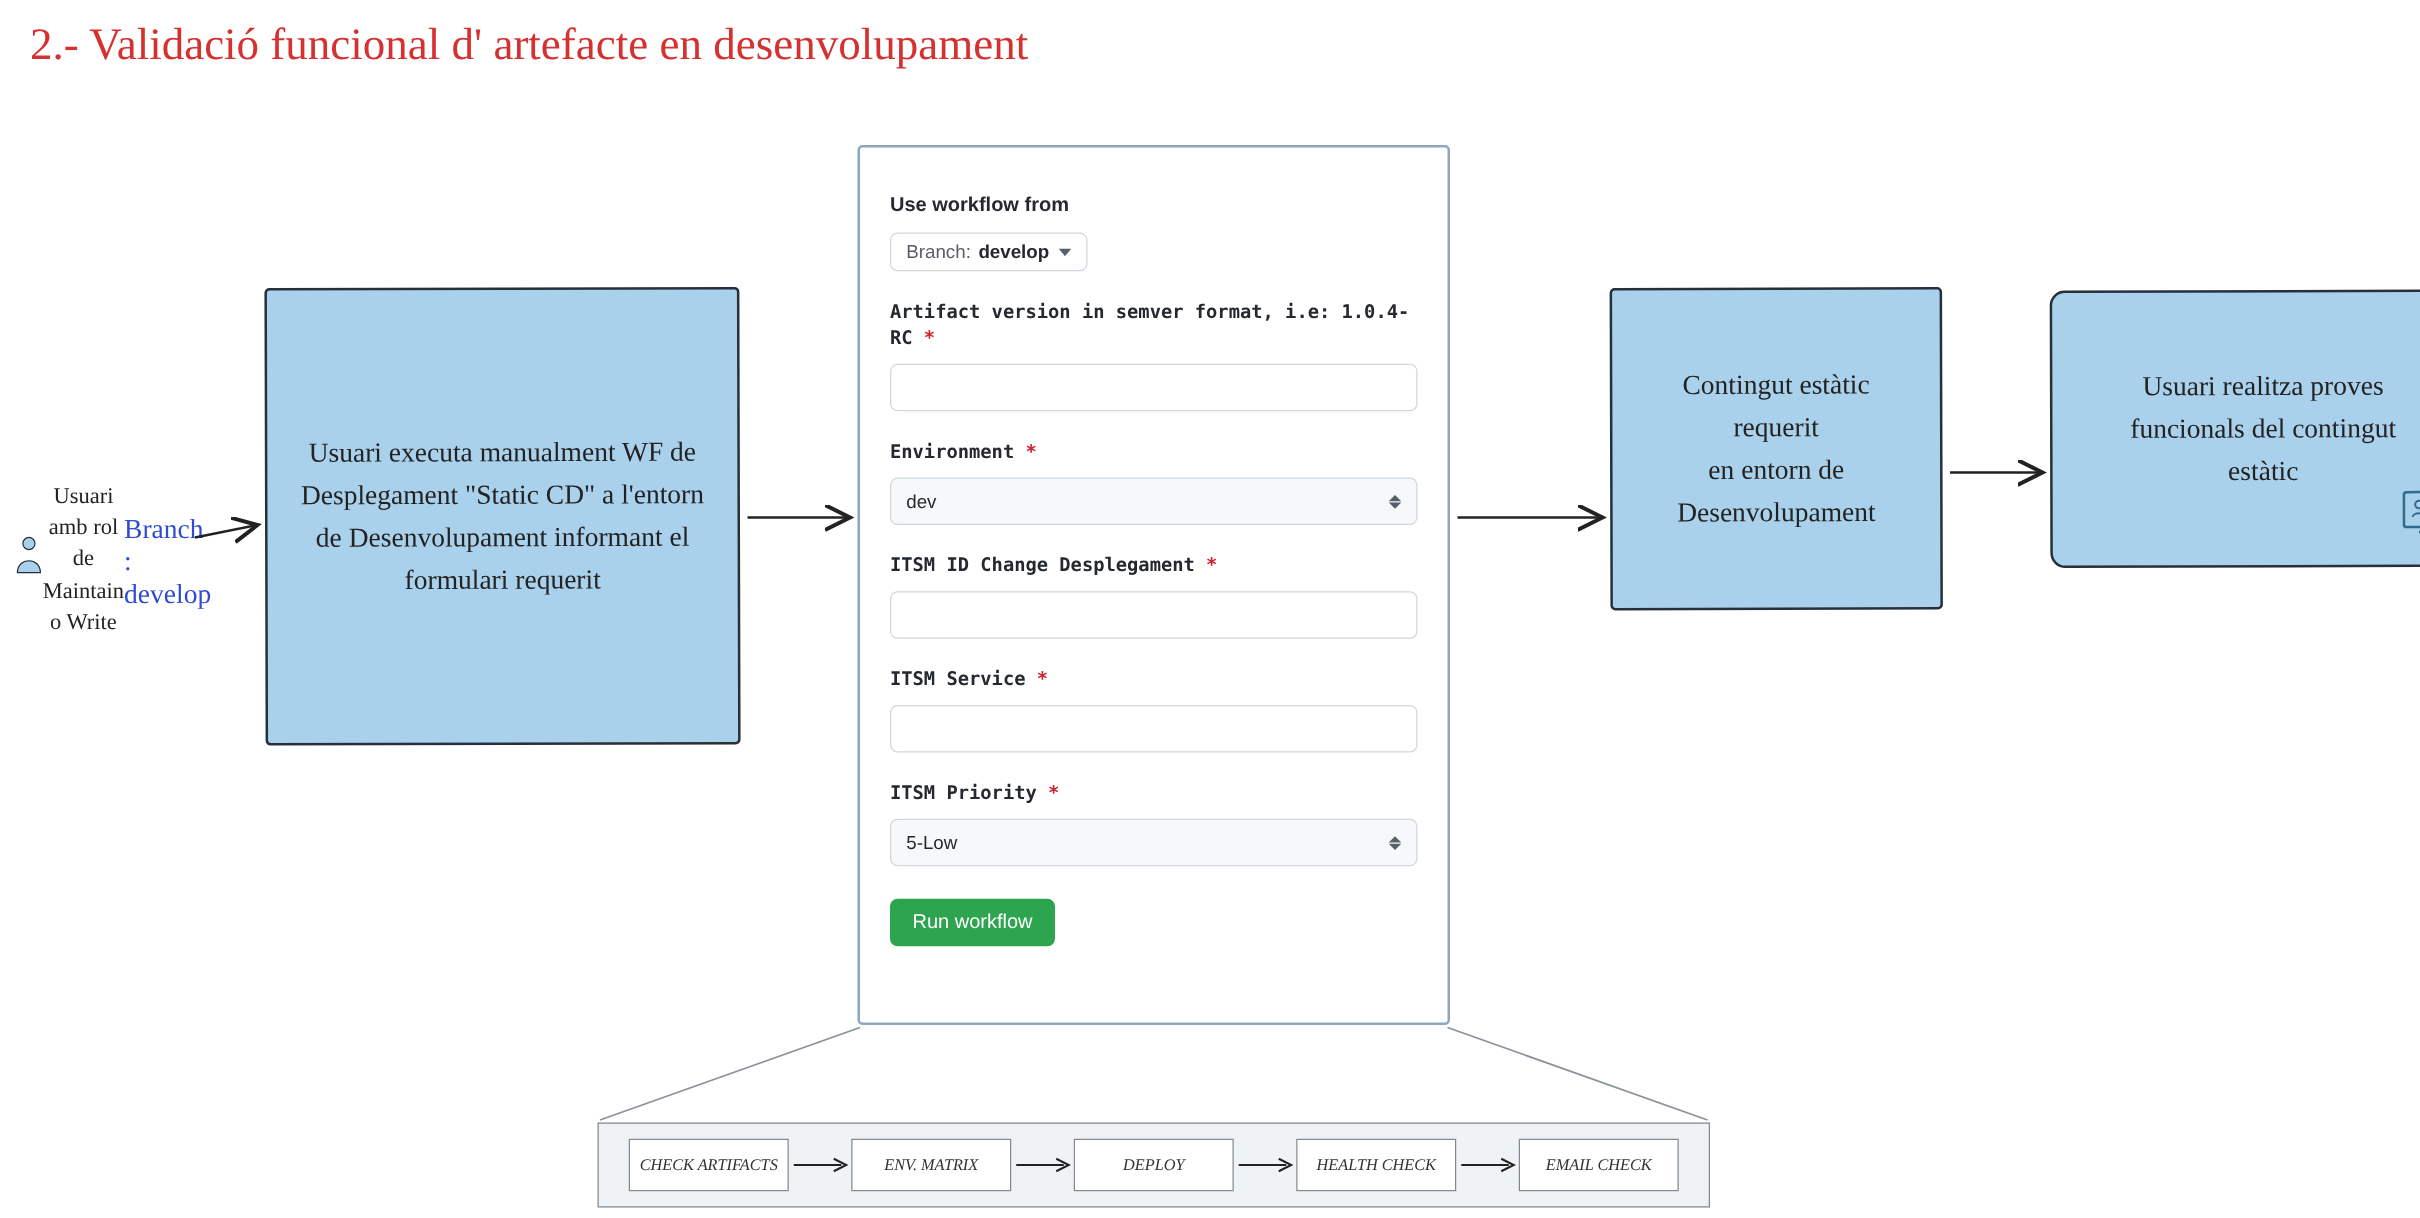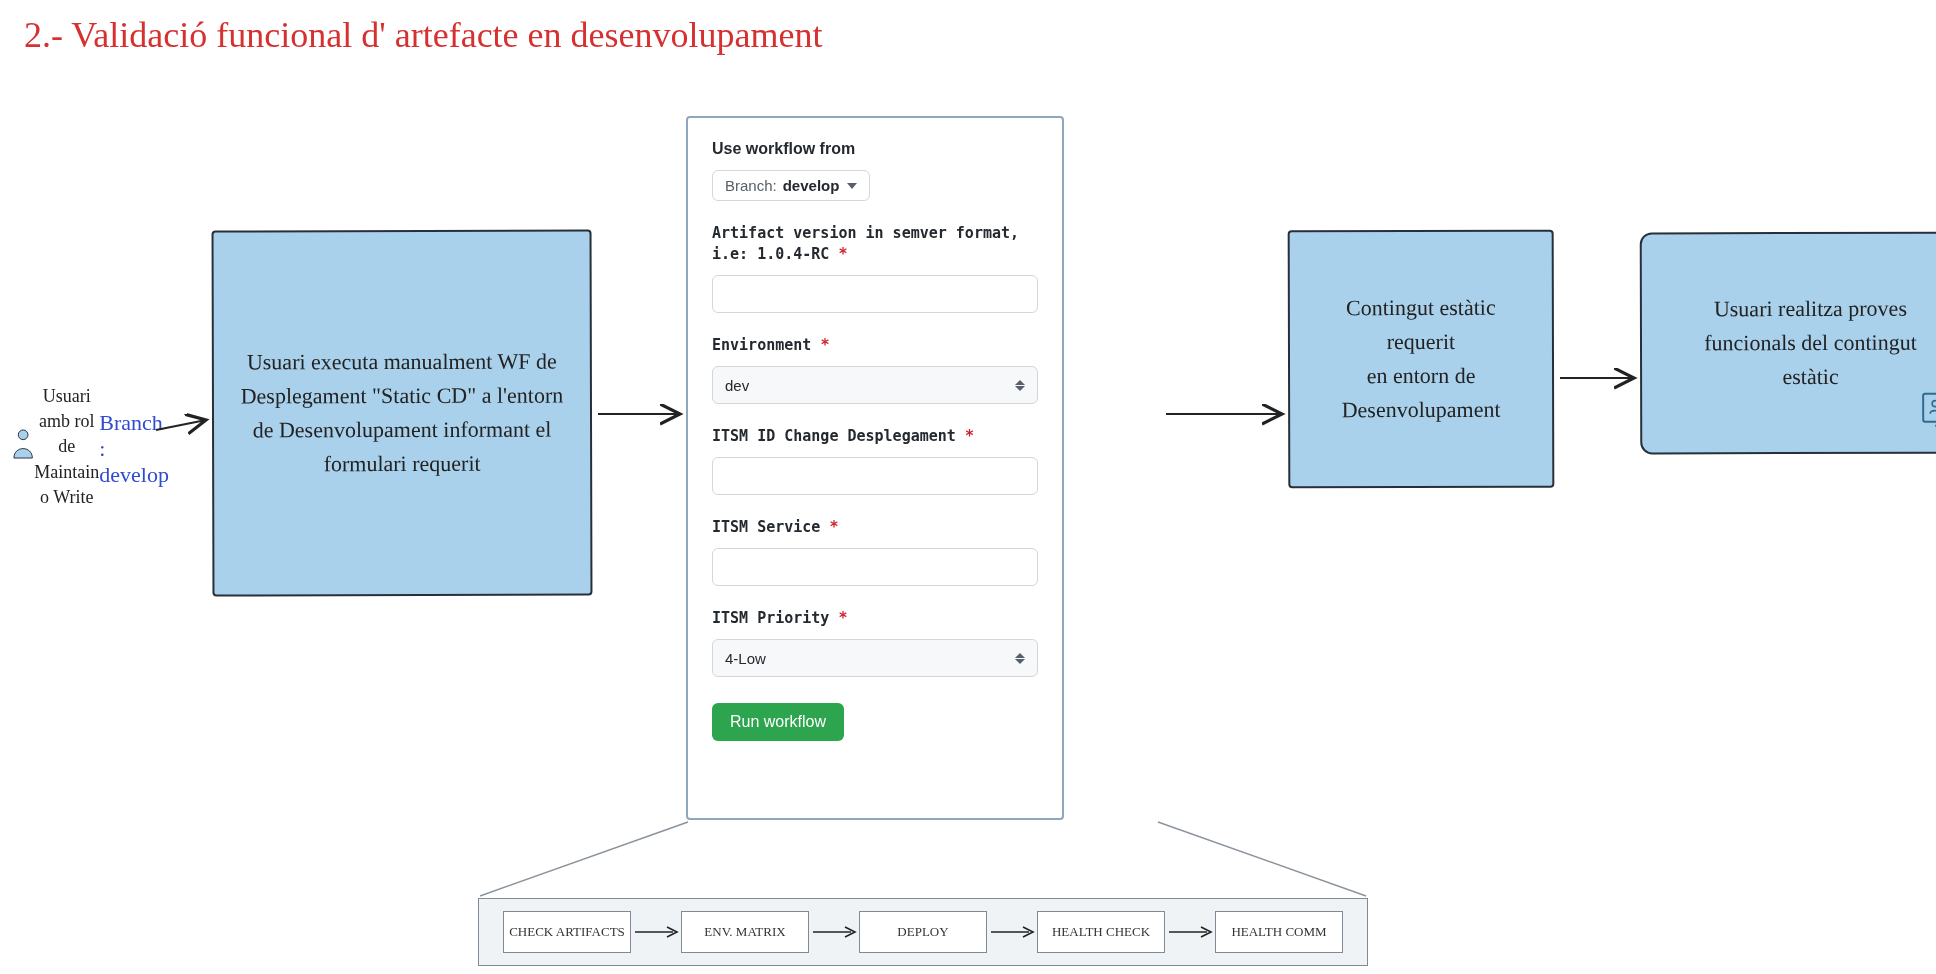--- a/index.html
+++ b/index.html
@@ -38,23 +38,23 @@
   .actor svg{width:46px;height:62px;}
   .actor .cap{font-family:"Segoe Script","Brush Script MT",cursive;font-size:18px;color:#222;text-align:center;line-height:1.4;margin-top:6px;}
   .actor .branch{font-family:"Segoe Script","Brush Script MT",cursive;font-size:22px;color:var(--blue);margin-top:10px;}
 
   
   .mon{position:absolute;right:12px;bottom:10px;}
   .mon svg{width:46px;height:40px;}
 
   
   .form{
-    position:absolute;left:686px;top:116px;width:378px;height:704px;
+    position:absolute;left:686px;top:116px;width:474px;height:704px;
     border:2px solid #8fa7bd;border-radius:4px;background:#fff;
-    padding:20px 24px 24px;box-sizing:border-box;
+    padding:36px 24px 24px;box-sizing:border-box;
     font-family:-apple-system,BlinkMacSystemFont,"Segoe UI",Helvetica,Arial,sans-serif;
     color:#24292f;
   }
   .form .lbl{font-size:16px;font-weight:600;margin-top:2px;}
   .form .branchpick{
     display:inline-flex;align-items:center;gap:6px;
     border:1px solid var(--input-border);border-radius:6px;
     padding:6px 12px;margin-top:12px;font-size:15px;color:#57606a;background:#fff;
   }
   .form .branchpick b{color:#24292f;font-weight:600;}
@@ -87,21 +87,21 @@
   
   .strip{
     position:absolute;left:478px;top:898px;width:890px;height:68px;
     border:1px solid var(--grey-stroke);background:#f0f3f5;box-sizing:border-box;
     display:flex;align-items:center;justify-content:space-between;padding:0 24px;
   }
   .step{
     border:1px solid var(--grey-stroke);background:#fff;
     font-family:"Segoe Script","Brush Script MT",cursive;font-size:13px;color:#333;
     width:126px;height:40px;display:flex;align-items:center;justify-content:center;text-align:center;
-    line-height:1.15;
+    font-style:italic;line-height:1.15;
   }
   .sar{flex:0 0 46px;display:flex;align-items:center;justify-content:center;}
   .sar svg{width:46px;height:16px;}
 </style>
 </head>
 <body>
 
 <div class="canvas">
 
   <div class="title">2.- Validació funcional d' artefacte en desenvolupament</div>
@@ -158,21 +158,21 @@
       <span>ITSM Service</span>
       <span class="req">*</span>
     </div>
     <input class="input" style="">
 
     <div class="field-label">
       <span>ITSM Priority</span>
       <span class="req">*</span>
     </div>
     <div class="select">
-      <span>4-Low</span>
+      <span>5-Low</span>
       <span class="sort">
           <span class="u"></span>
           <span class="d"></span>
         </span>
     </div>
 
     <button class="run">Run workflow</button>
   </div>
 
   <div class="box" style="left:1288px;top:230px;width:266px;height:258px;">
@@ -244,16 +244,16 @@
           <path d="M34 3 L44 8 L34 13" fill="none" stroke="#222" stroke-width="1.6"></path>
         </svg>
       </div>
     <div class="step">HEALTH CHECK</div>
     <div class="sar">
         <svg viewBox="0 0 46 16">
           <line x1="2" y1="8" x2="40" y2="8" stroke="#222" stroke-width="1.6"></line>
           <path d="M34 3 L44 8 L34 13" fill="none" stroke="#222" stroke-width="1.6"></path>
         </svg>
       </div>
-    <div class="step">HEALTH COMM</div>
+    <div class="step">EMAIL CHECK</div>
   </div>
 
 </div>
 
 </body></html>

